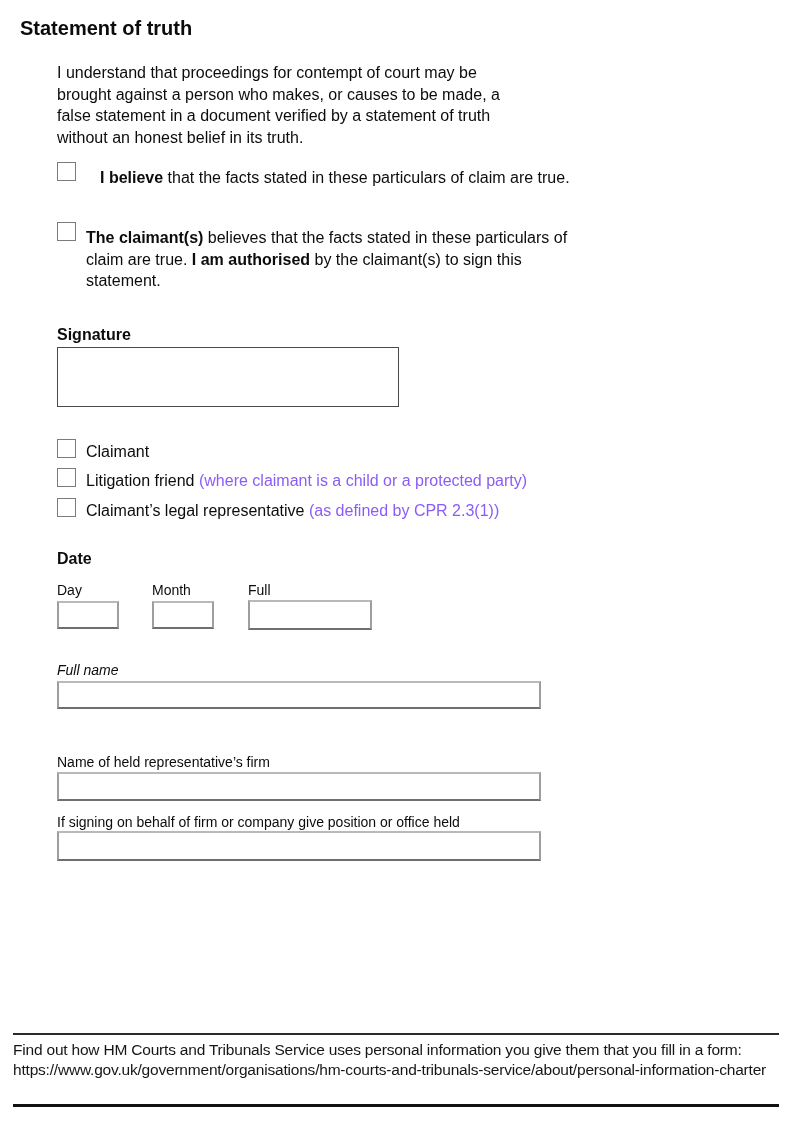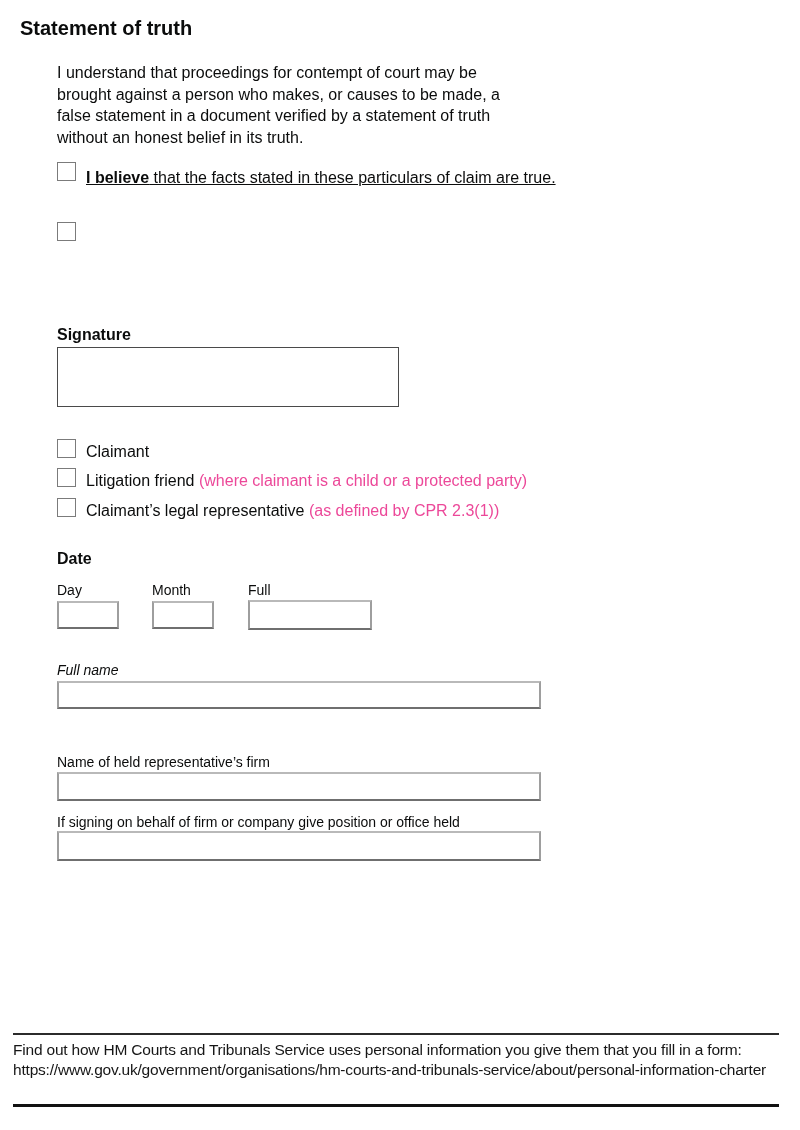--- a/index.html
+++ b/index.html
@@ -23,27 +23,27 @@
   .b { font-weight: bold; }
 
   .intro { left: 57px; top: 62px; width: 458px; }
 
   .checkbox {
     width: 17px; height: 17px;
     border: 1.5px solid #7b7b7b;
     background: #ffffff;
   }
   .cb1-box { left: 57px; top: 162px; }
-  .cb1-text { left: 86px; top: 167px; width: 487px; text-decoration: underline; }
+  .cb1-text { left: 100px; top: 167px; width: 487px; }
   .cb2-box { left: 57px; top: 222px; }
   .cb2-text { left: 86px; top: 227px; width: 490px; }
 
   .section-label { font-size: 16px; font-weight: bold; line-height: 20px; }
   .field-label   { font-size: 14px; font-weight: normal; line-height: 20px; }
-  .muted { color: #ec4899; }
+  .muted { color: #8b5cf6; }
 
   .sig-label { left: 57px; top: 325px; }
   .sig-box {
     left: 57px; top: 347px; width: 340px; height: 58px;
     border: 1.5px solid #4a4a4a; background: #ffffff;
   }
 
   .role-box-1 { left: 57px; top: 439px; }
   .role-box-2 { left: 57px; top: 468px; }
   .role-box-3 { left: 57px; top: 498px; }
@@ -92,20 +92,21 @@
 <div class="page">
 
   <div class="abs title">Statement of truth</div>
 
   <div class="abs body-text intro">I understand that proceedings for contempt of court may be brought against a person who makes, or causes to be made, a false statement in a document verified by a statement of truth without an honest belief in its truth.</div>
 
   <div class="abs checkbox cb1-box"></div>
   <div class="abs body-text cb1-text"><span class="b">I believe</span><span> that the facts stated in these particulars of claim are true.</span></div>
 
   <div class="abs checkbox cb2-box"></div>
+  <div class="abs body-text cb2-text"><span class="b">The claimant(s)</span><span> believes that the facts stated in these particulars of claim are true. </span><span class="b">I am authorised</span><span> by the claimant(s) to sign this statement.</span></div>
 
   <div class="abs section-label sig-label">Signature</div>
   <div class="abs sig-box"></div>
 
   <div class="abs checkbox role-box-1"></div>
   <div class="abs body-text role-label-1"><span>Claimant</span><span class="muted"></span></div>
 
   <div class="abs checkbox role-box-2"></div>
   <div class="abs body-text role-label-2"><span>Litigation friend</span><span> </span><span class="muted">(where claimant is a child or a protected party)</span></div>
 

